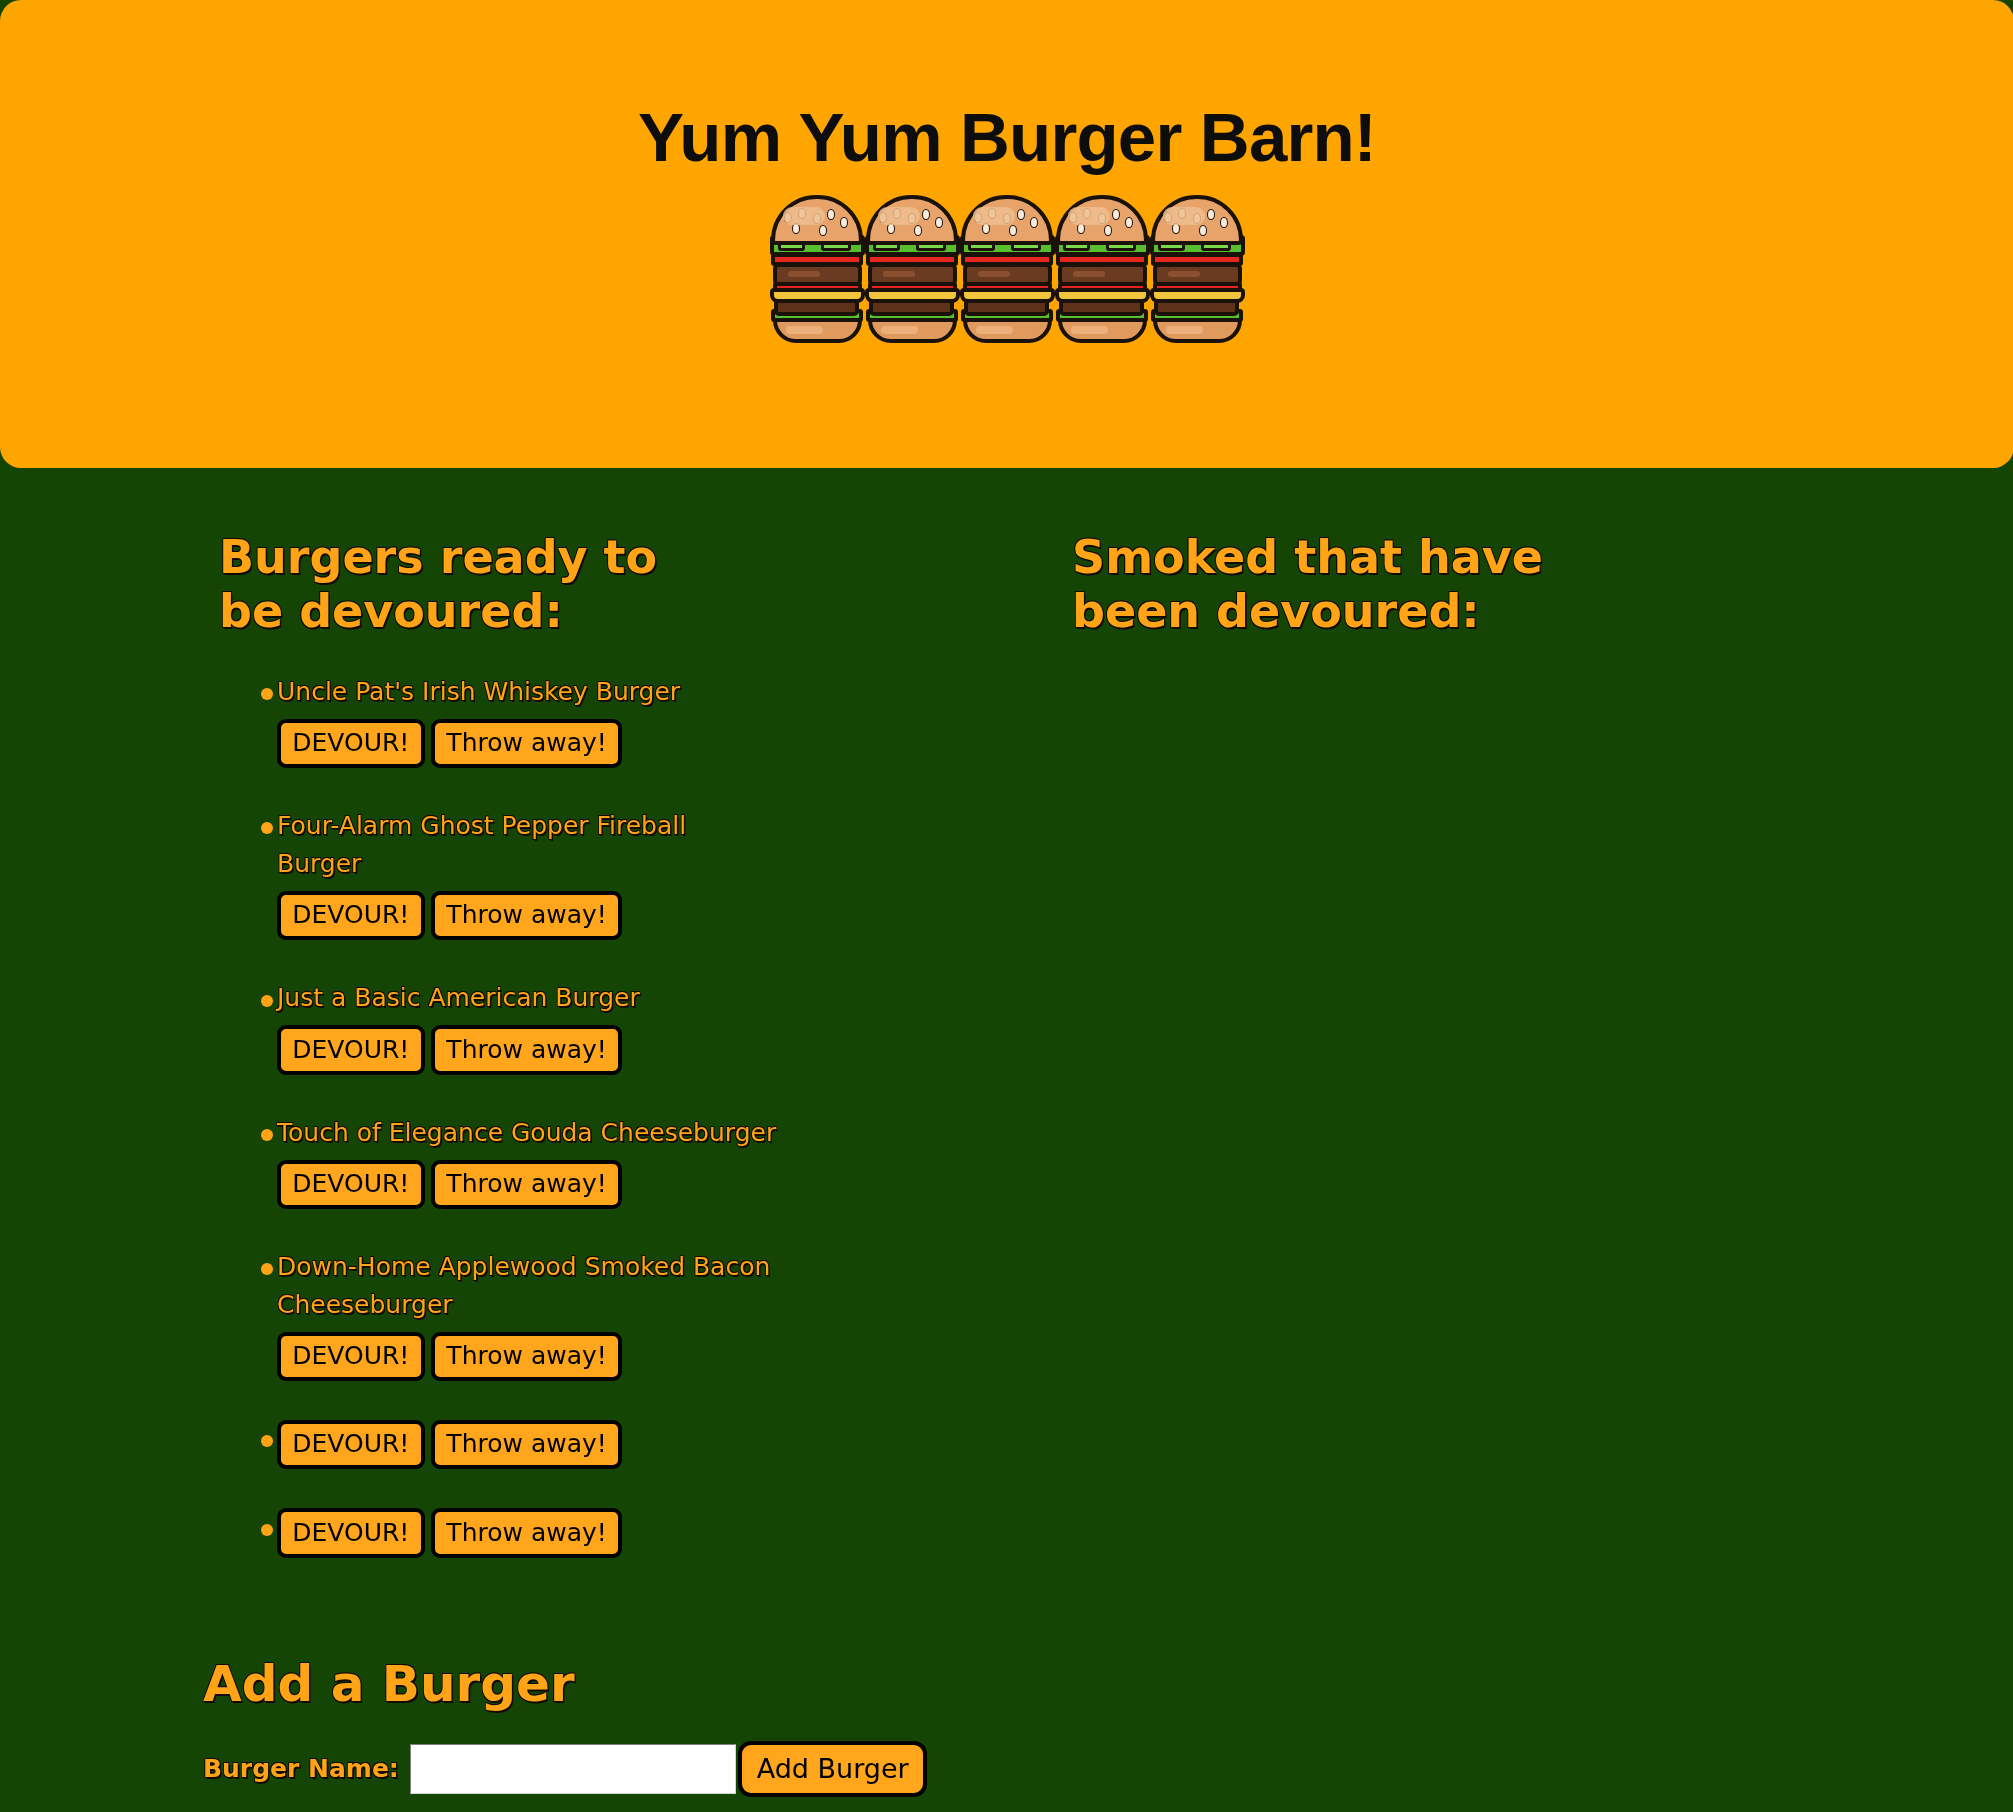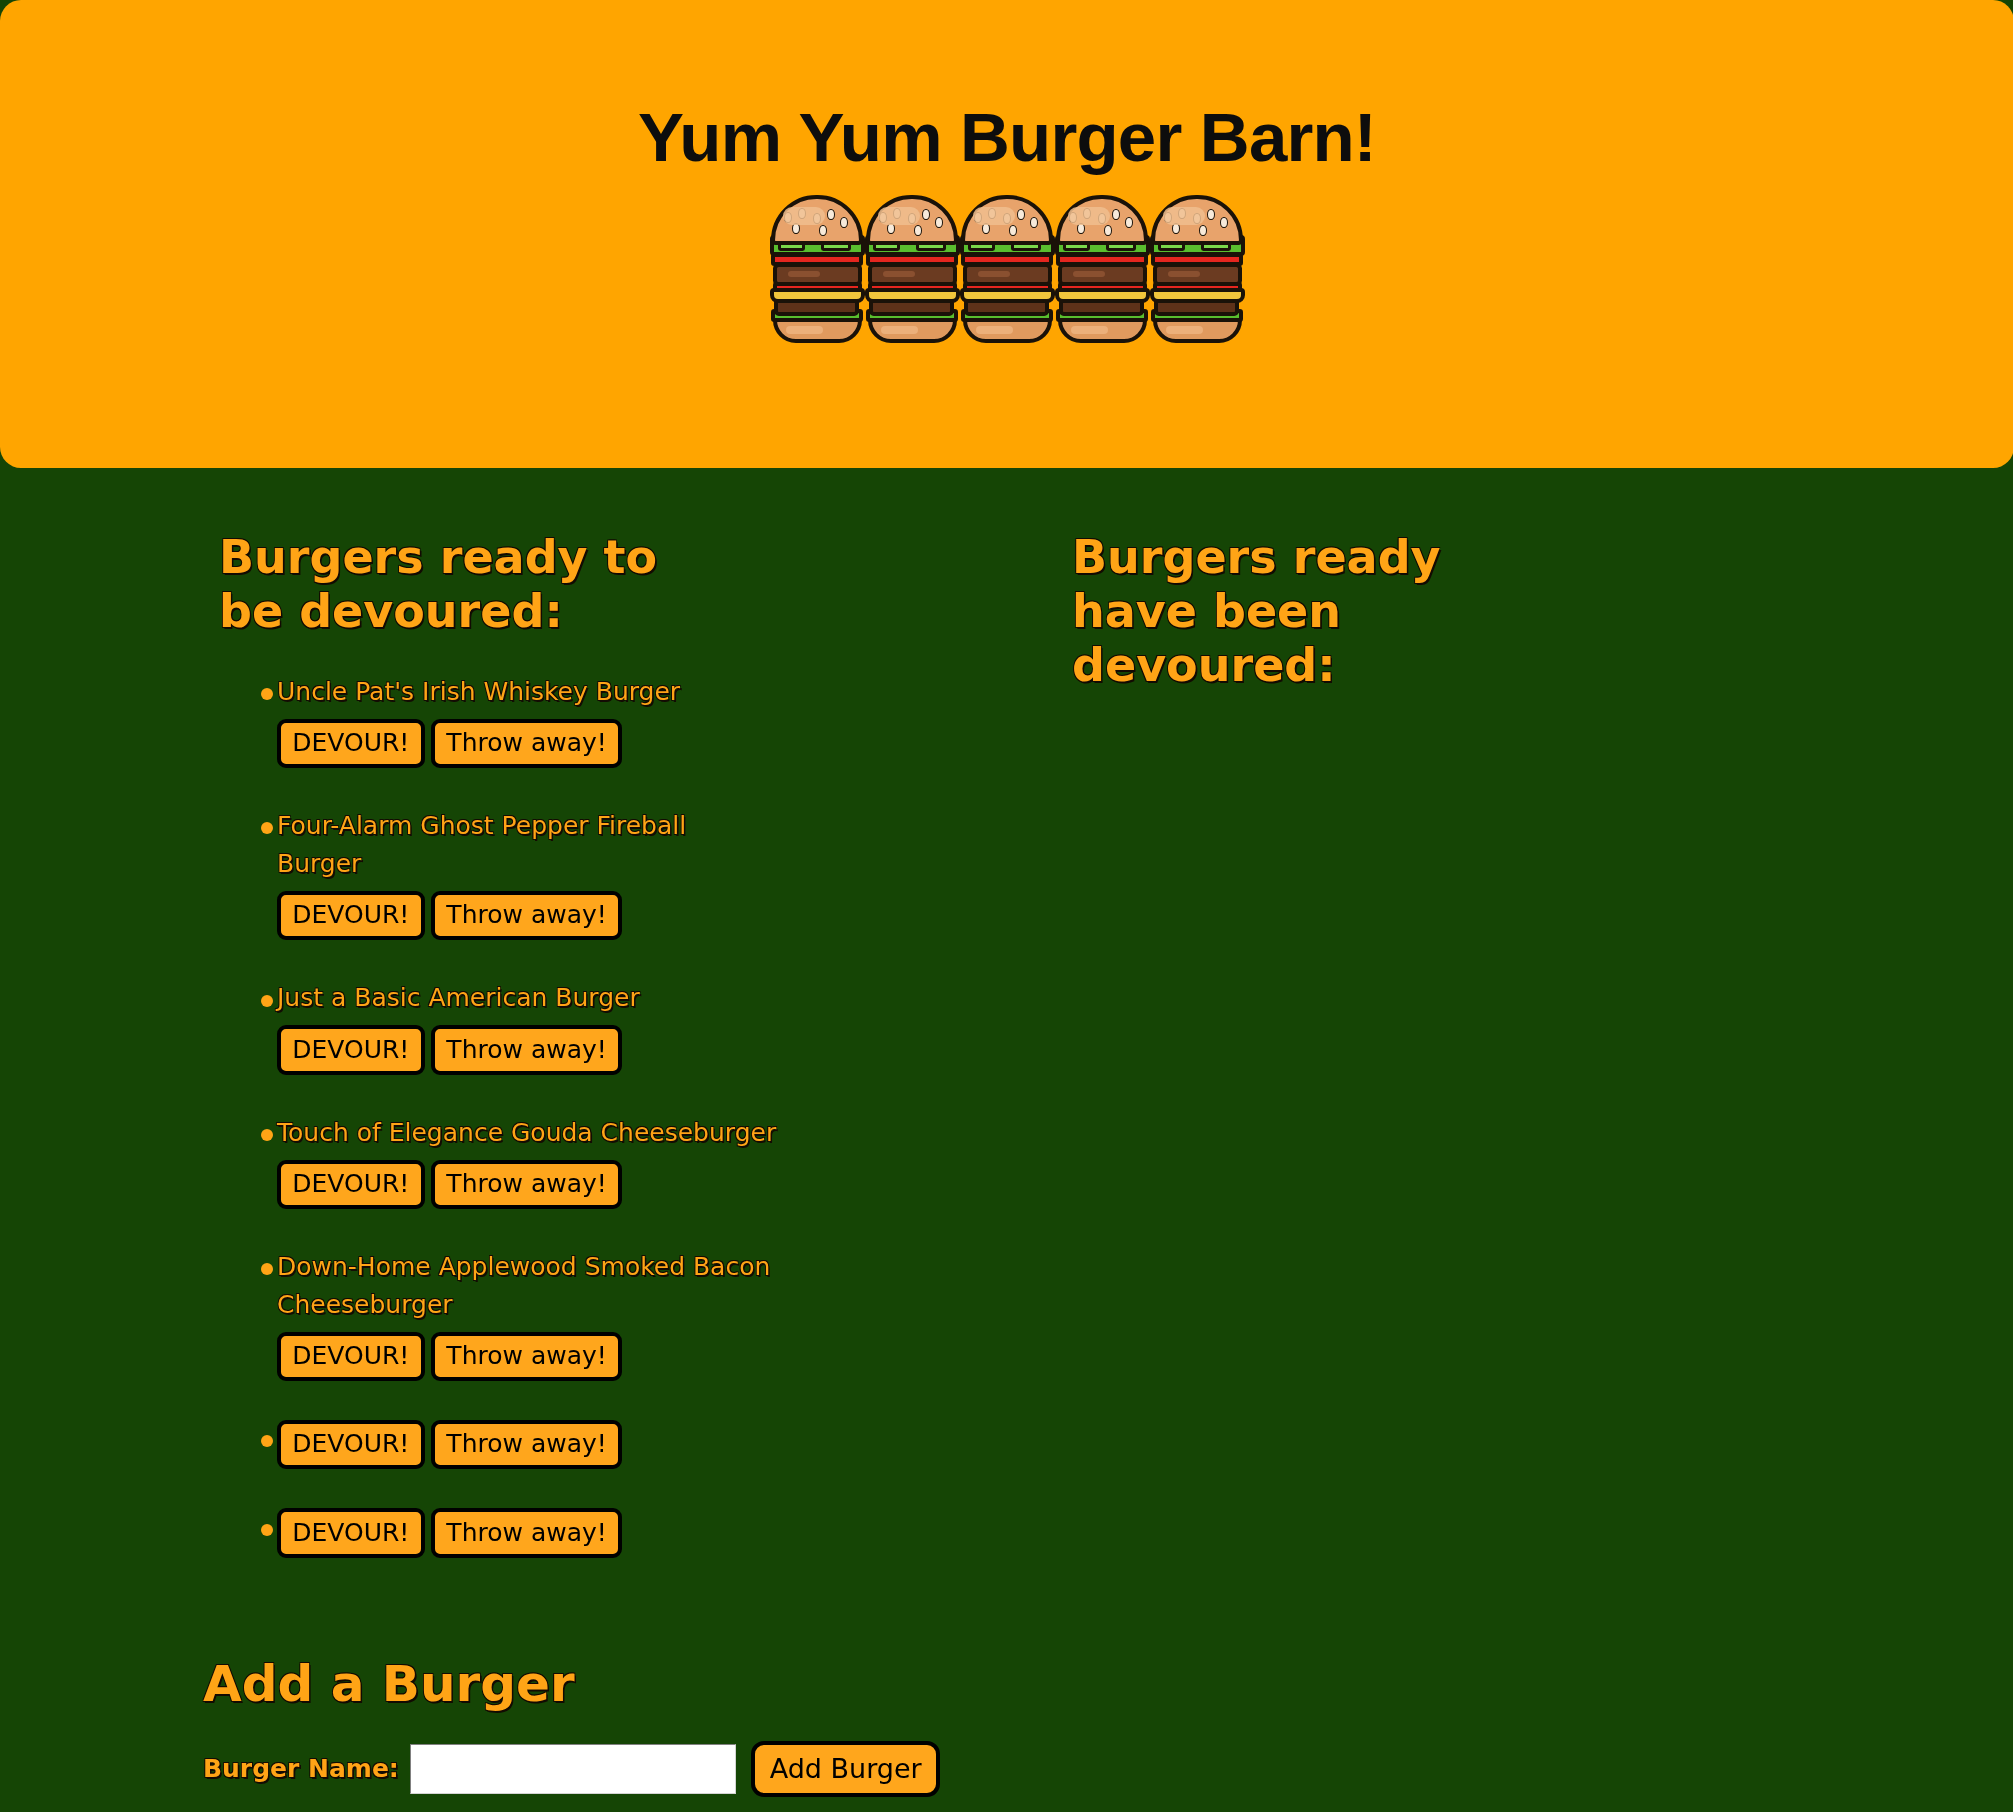--- a/index.html
+++ b/index.html
@@ -261,21 +261,21 @@
     height: 50px;
     background: #FFFFFF;
     border: 1.6px inset #d4d4d4;
     box-sizing: border-box;
     font-family: "DejaVu Sans", sans-serif;
     font-size: 22.6px;
     padding: 3.2px 6.4px;
     outline: none;
   }
   .btn-add {
-    margin-left: 15px;
+    margin-left: 2px;
     font-size: 27px;
     border-radius: 13px;
     padding: 9.7px 14.5px 11.3px 14.5px;
     margin-right: 0;
   }
 </style>
 </head>
 <body>
 
 <div class="jumbotron">
@@ -352,21 +352,21 @@
           <li>
             <div class="btn-row"><button class="btn" type="button">DEVOUR!</button><button class="btn" type="button">Throw away!</button></div>
           </li>
           <li>
             <div class="btn-row"><button class="btn" type="button">DEVOUR!</button><button class="btn" type="button">Throw away!</button></div>
           </li>
         </ul>
     </div>
 
     <div class="col-right">
-      <h2 class="section-heading">Burgers ready have been devoured:</h2>
+      <h2 class="section-heading">Smoked that have been devoured:</h2>
       <ul class="burger-list" id="devoured-list"></ul>
     </div>
 
   </div>
 
   <div class="add-section">
     <h2 class="add-heading">Add a Burger</h2>
     <form class="add-form">
       <label class="form-label">Burger Name:</label>
       <input class="name-input" type="text" placeholder="" style="">

